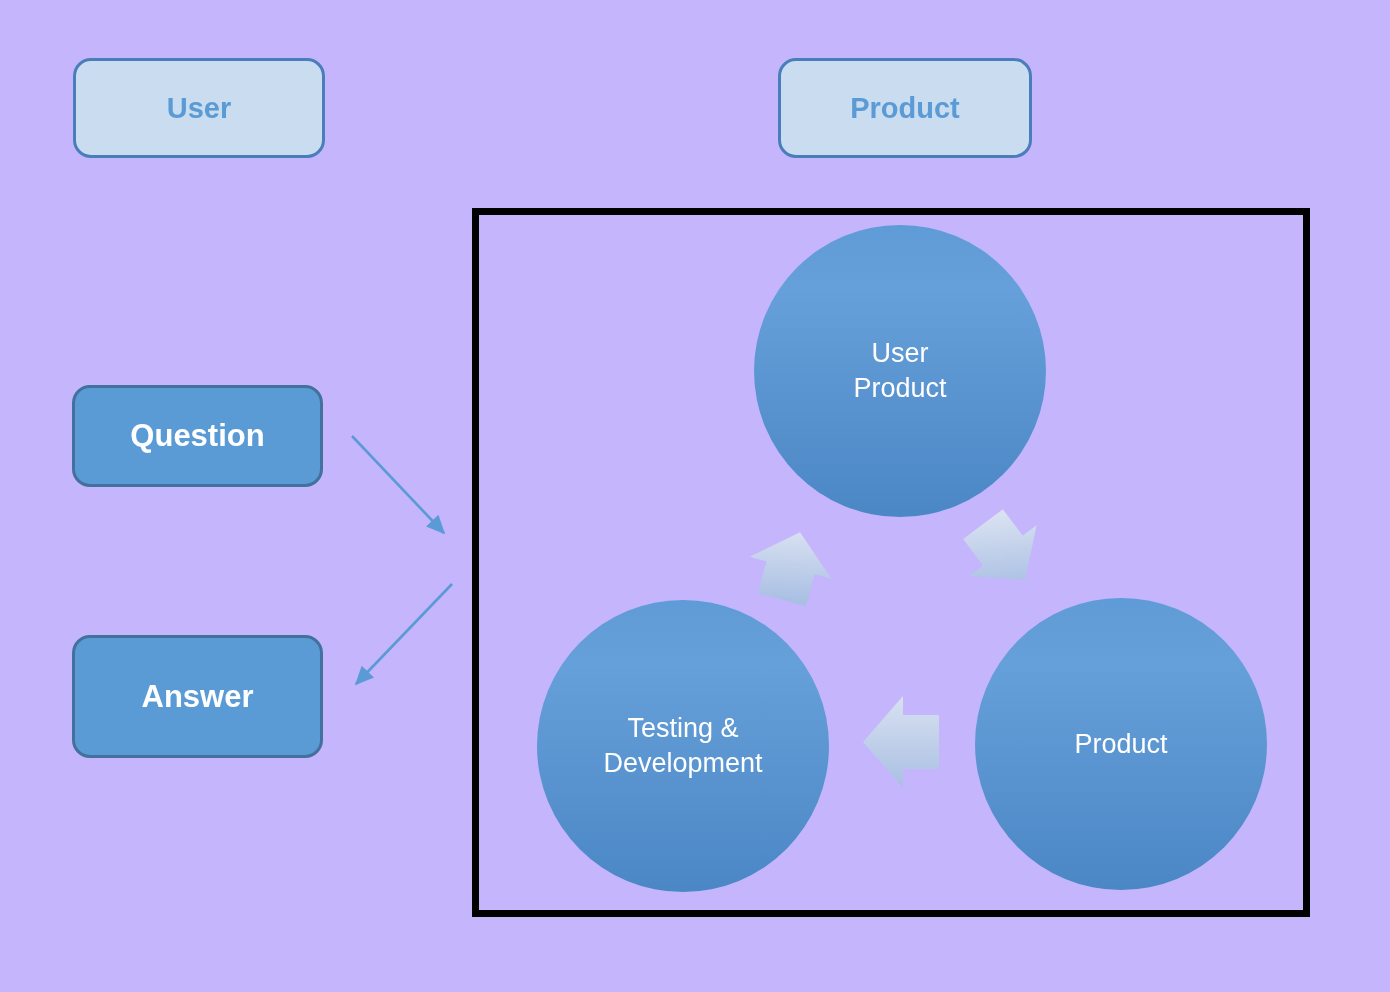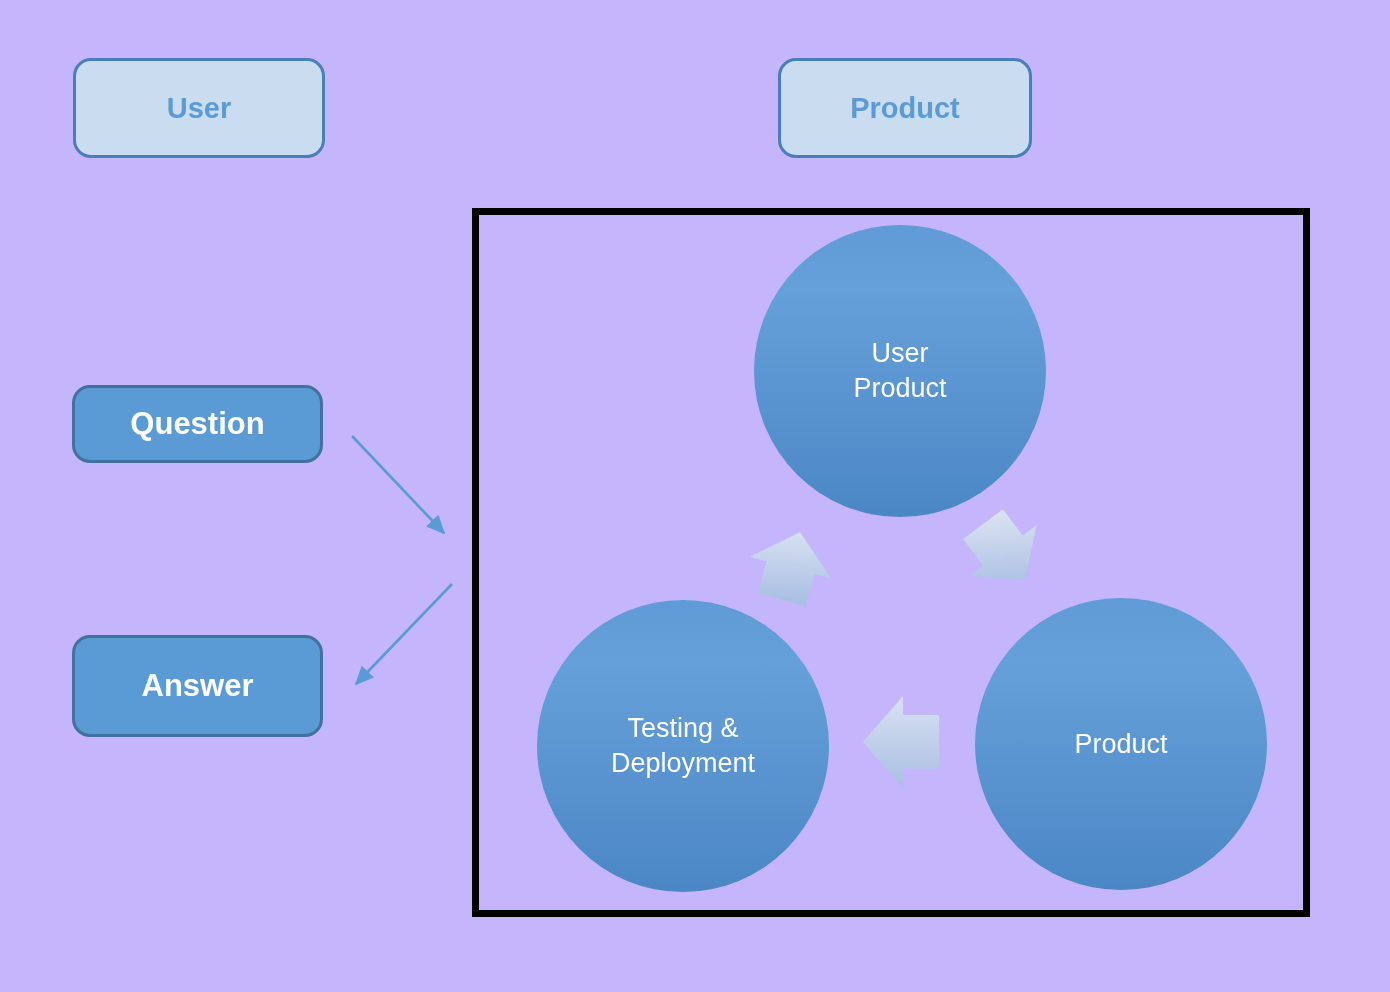--- a/index.html
+++ b/index.html
@@ -27,22 +27,22 @@
   .solid-box{
     position:absolute;
     box-sizing:border-box;
     background:#5b9bd5;
     border:3px solid #41719c;
     border-radius:18px;
     display:flex;align-items:center;justify-content:center;
     color:#ffffff;
     font-size:31px;font-weight:bold;
   }
-  .box-question{left:72px;top:385px;width:251px;height:78px;}
-  .box-answer{left:72px;top:635px;width:251px;height:102px;}
+  .box-question{left:72px;top:385px;width:251px;height:102px;}
+  .box-answer{left:72px;top:635px;width:251px;height:123px;}
   
   .cycle-frame{
     position:absolute;
     left:472px;top:208px;width:838px;height:709px;
     box-sizing:border-box;
     border:7px solid #000000;
     background:transparent;
   }
   
   .cycle-circle{
@@ -84,21 +84,21 @@
   </div>
 
   <div class="cycle-frame"></div>
 
   <div class="cycle-circle circle-feedback">
     <span>User</span>
     <span>Product</span>
   </div>
   <div class="cycle-circle circle-testing">
     <span>Testing &amp;</span>
-    <span>Deployment</span>
+    <span>Development</span>
   </div>
   <div class="cycle-circle circle-development">
     <span>Product</span>
   </div>
 
   <svg class="arrow-layer" viewBox="0 0 1390 992" xmlns="http://www.w3.org/2000/svg">
     <defs>
       <marker id="thinHead" markerWidth="8" markerHeight="7.4" refX="6.6" refY="3.7" orient="auto">
         <polygon points="0,0.4 7.2,3.7 0,7" fill="#5b9bd5"></polygon>
       </marker>

